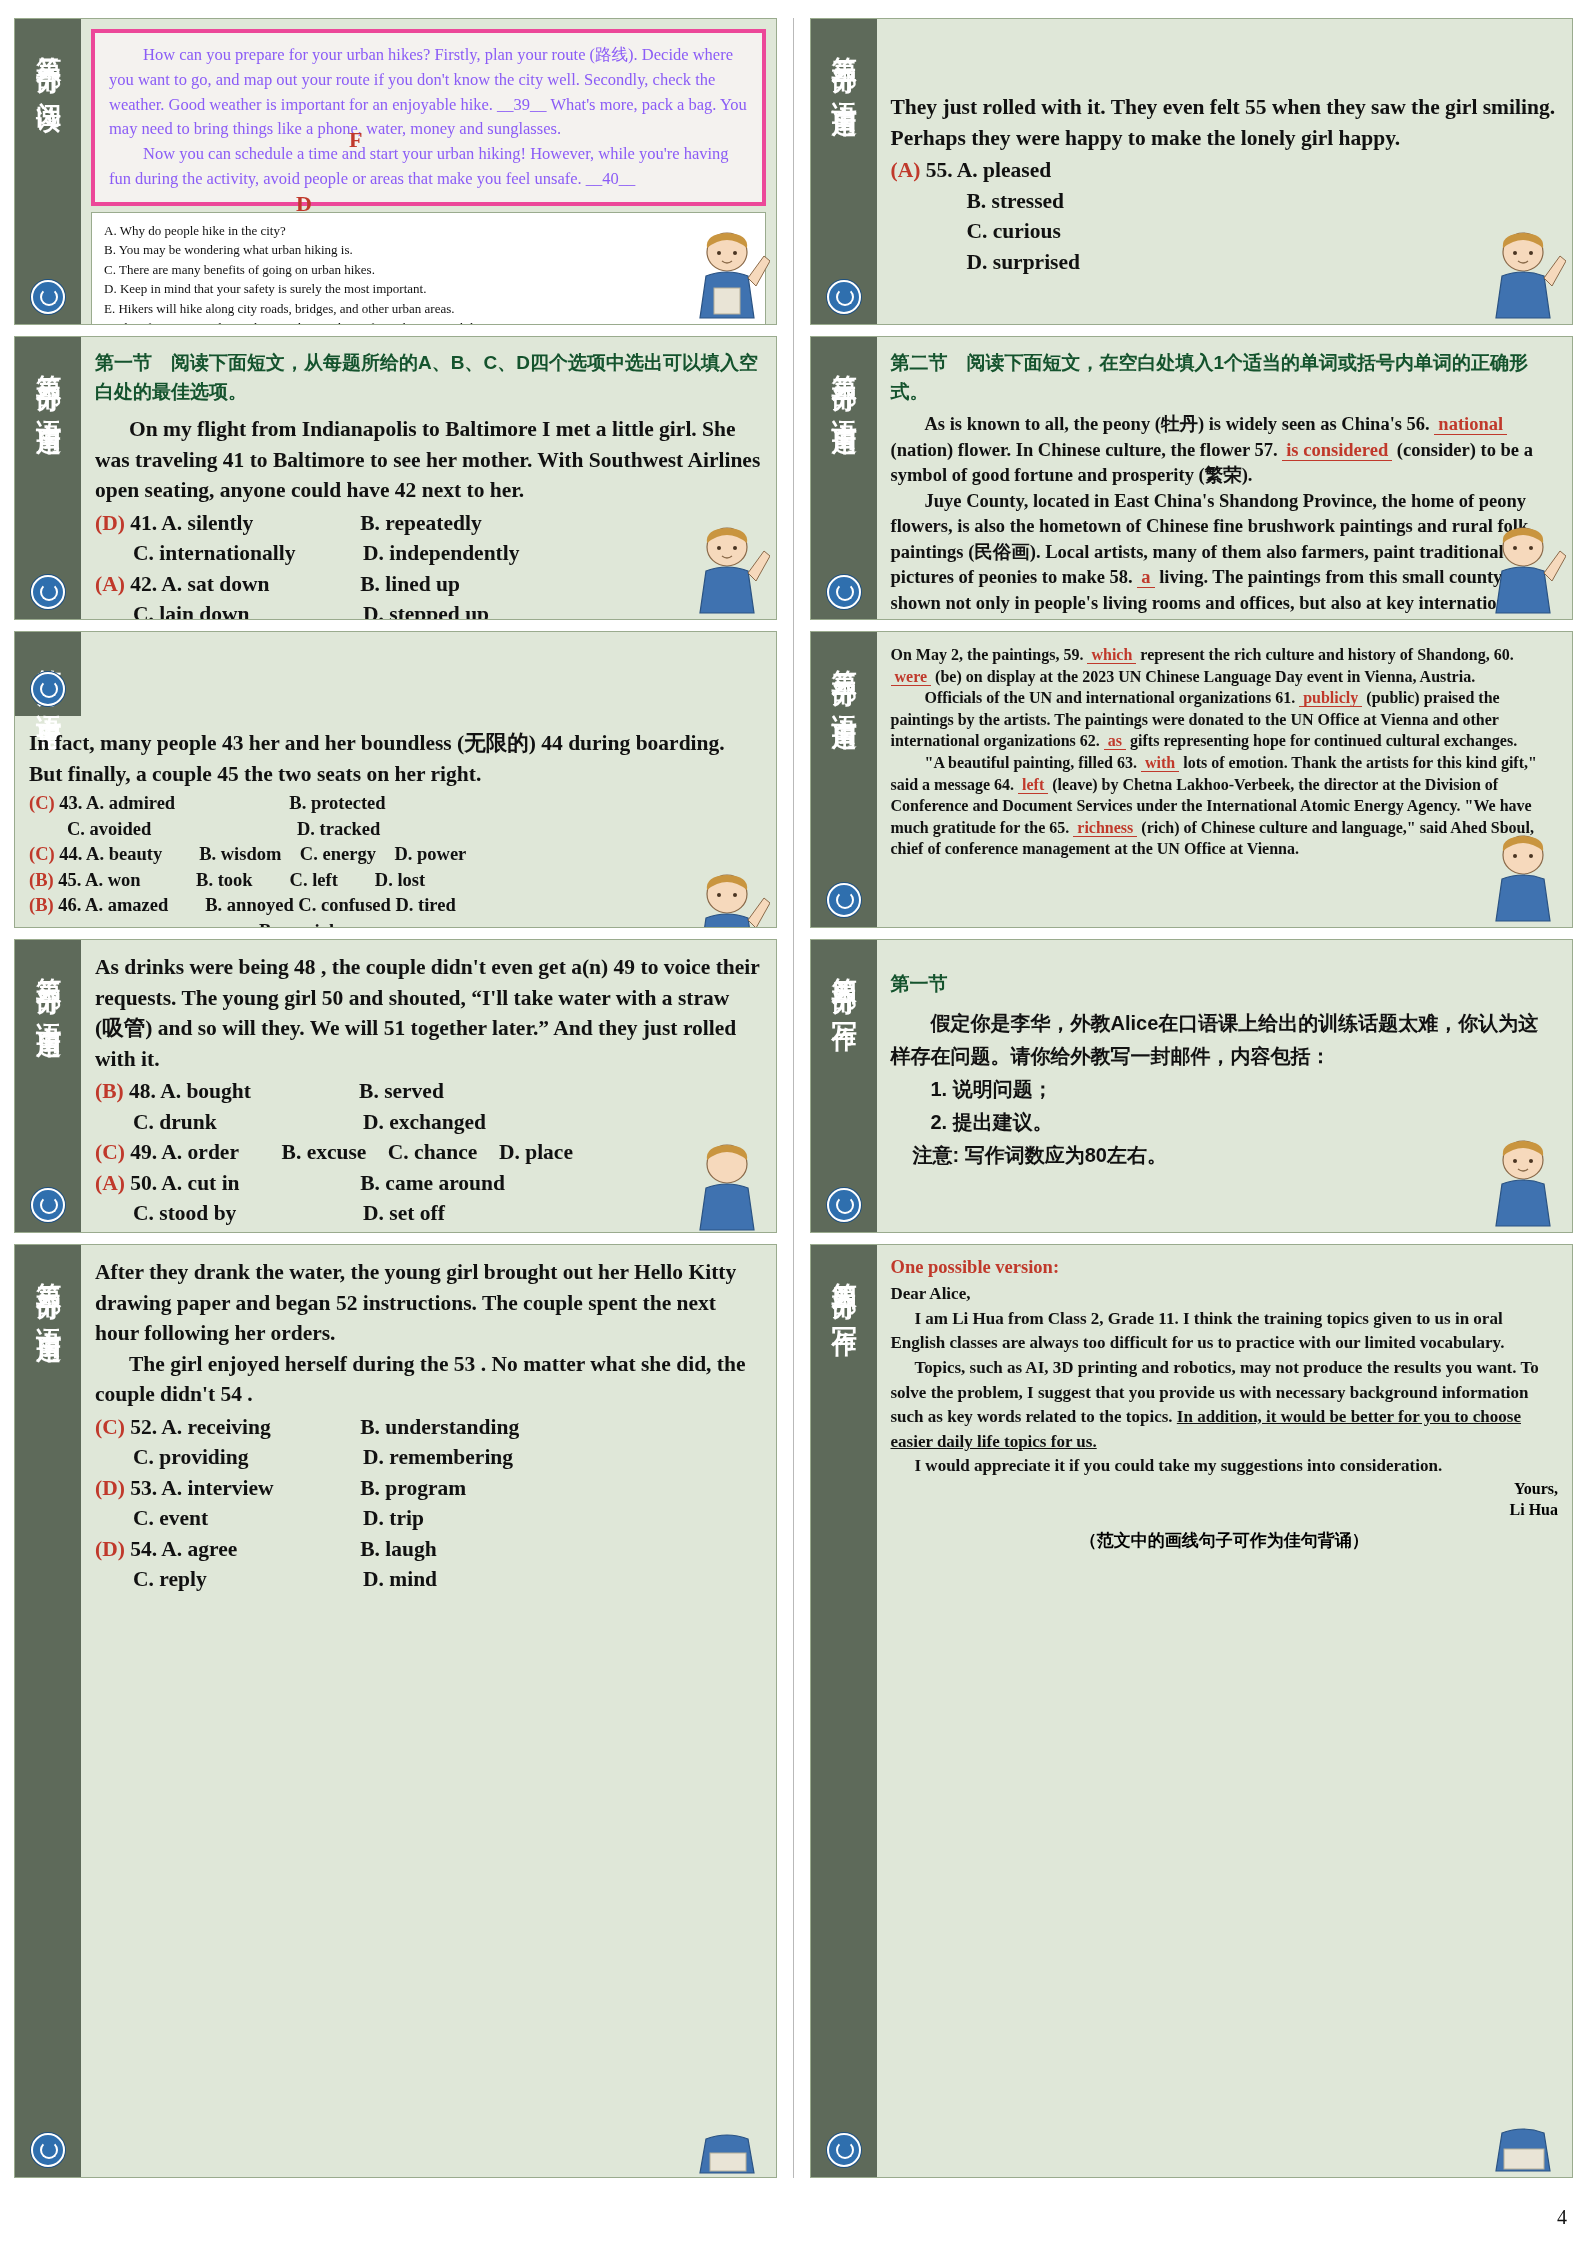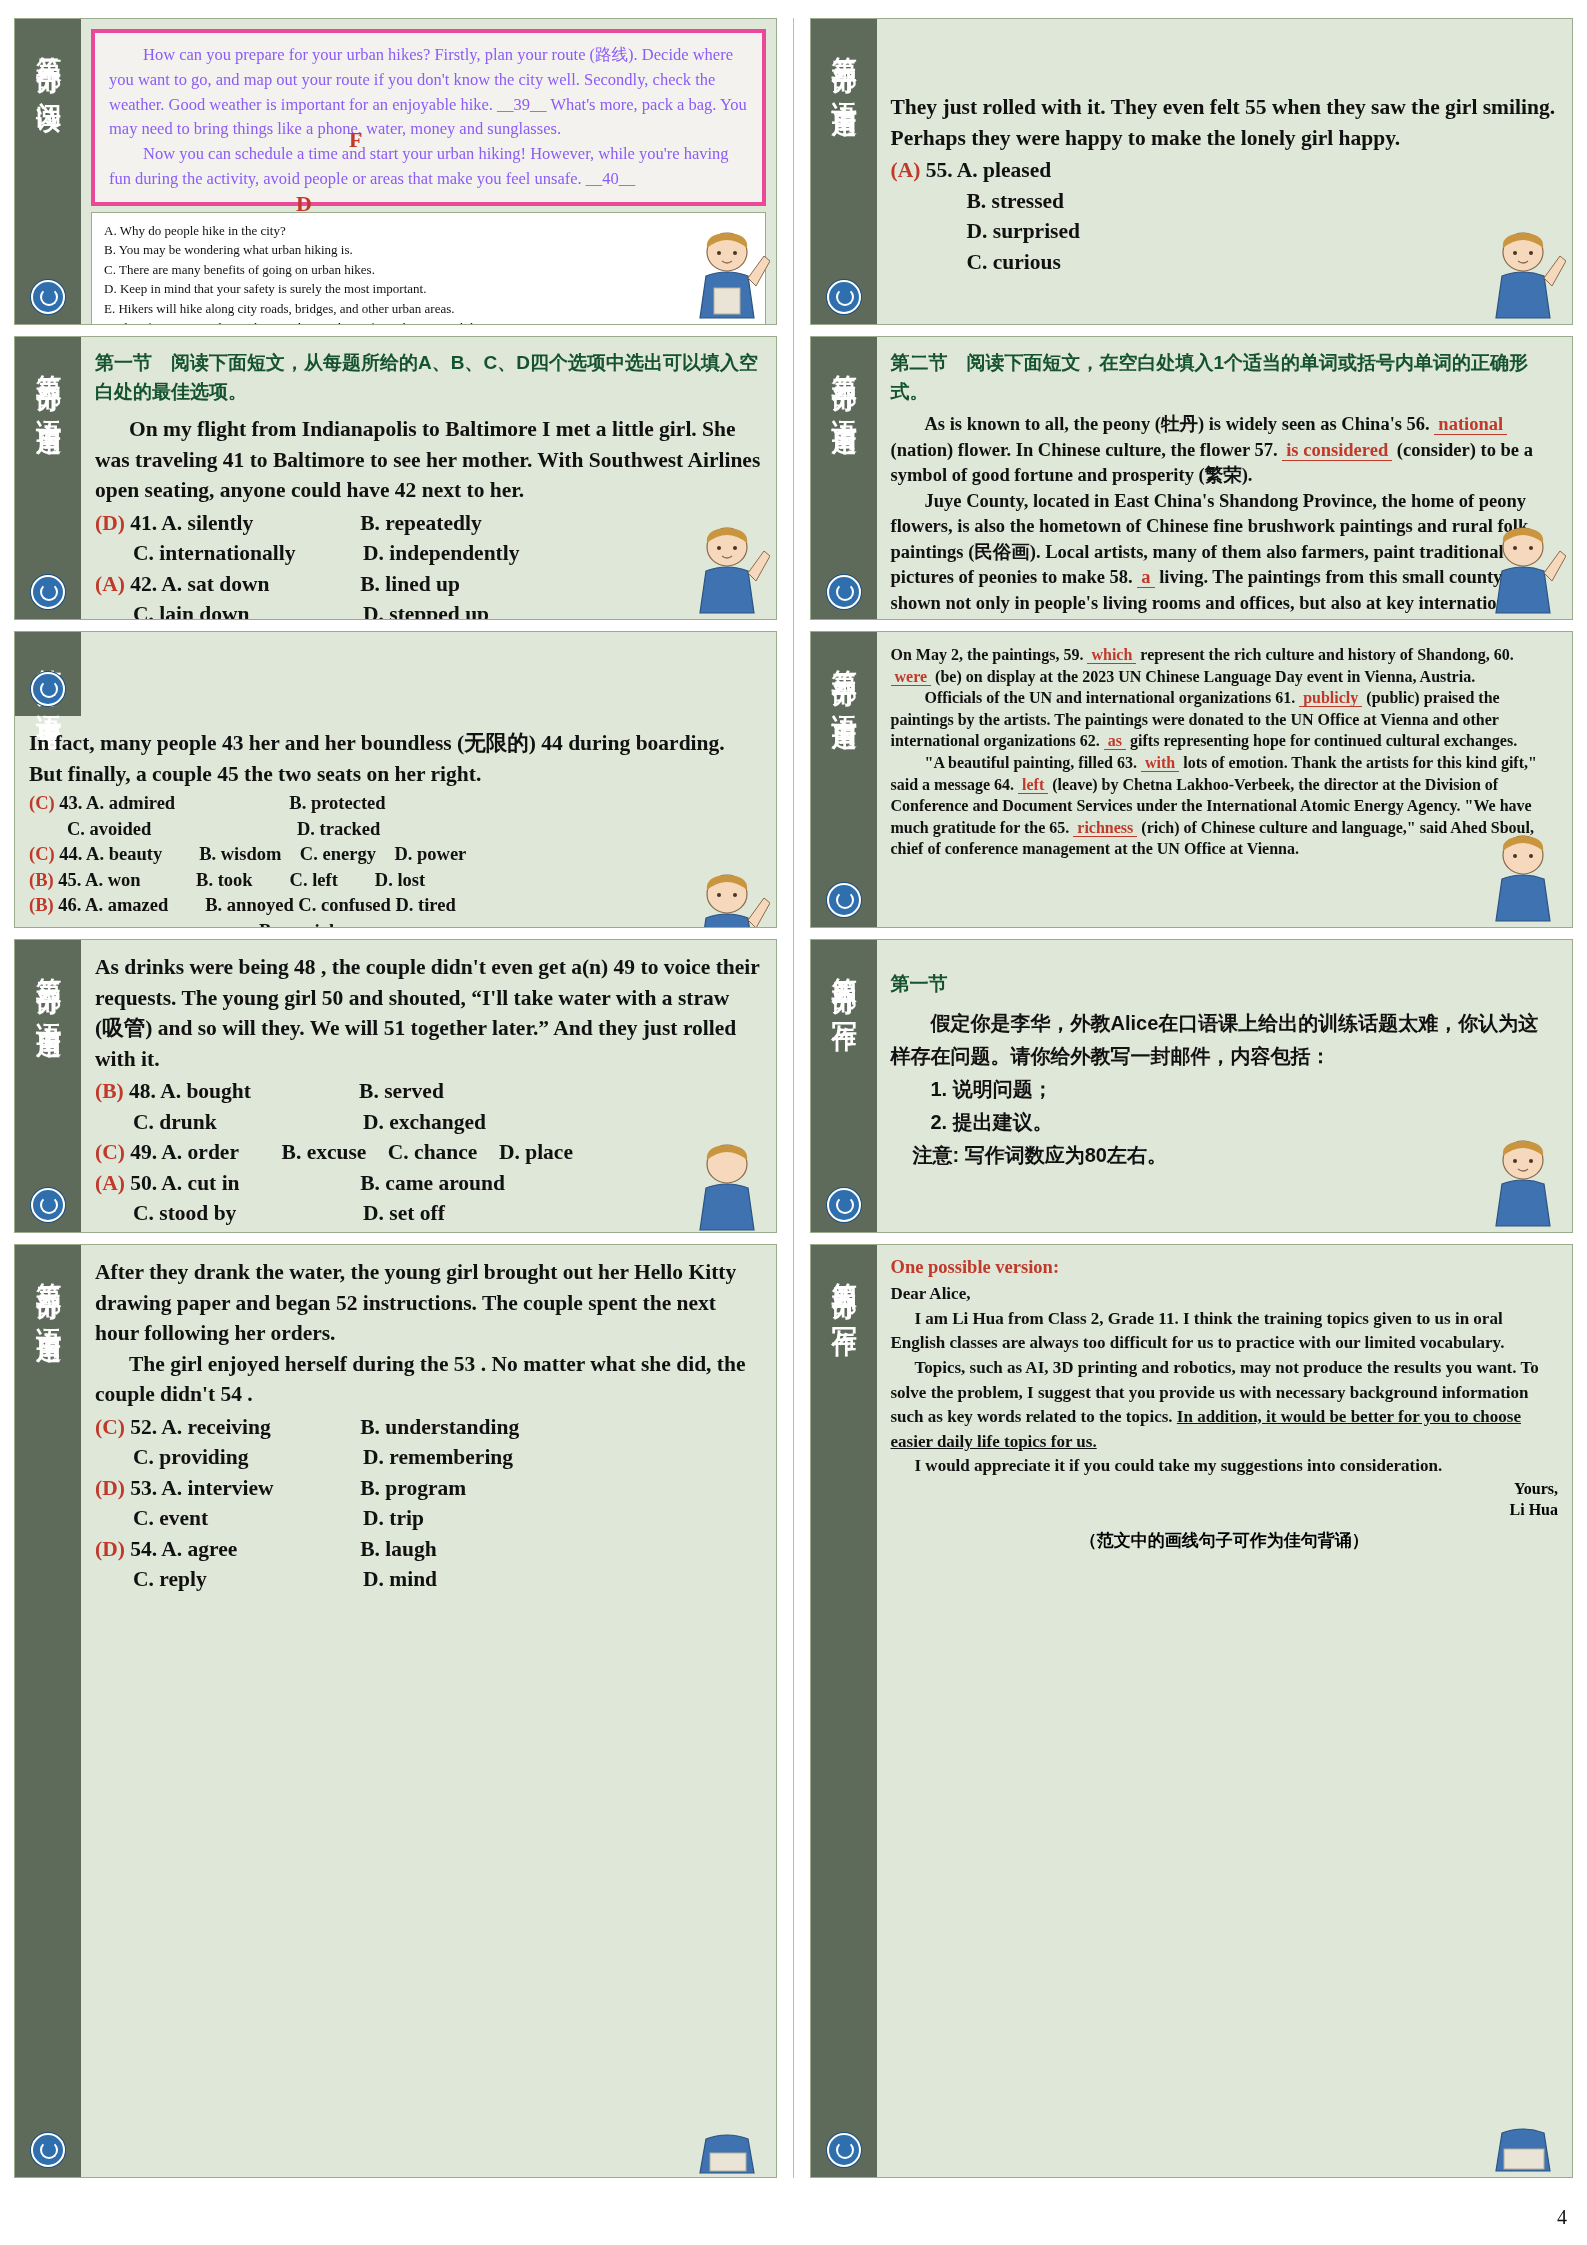--- a/index.html
+++ b/index.html
@@ -415,22 +415,22 @@
         <div class="sidebar">
           <div class="vtext">第三部分　语言运用</div>
           <div class="badge"></div>
         </div>
         <div class="body" style="padding-top:73px;">
           <div class="en">They just rolled with it. They even felt 55 when they saw the girl smiling. Perhaps they were happy to make the lonely girl happy.</div>
           <div class="en opts">
             <span class="ansletter">(<span>A</span>)</span>
             <span><span>55.</span> <span>A. pleased</span></span>
             <div style="padding-left:76px;">B. stressed</div>
+            <div style="padding-left:76px;">C. curious</div>
             <div style="padding-left:76px;">D. surprised</div>
-            <div style="padding-left:76px;">C. curious</div>
           </div>
           <svg class="mascot" viewBox="0 0 86 96">
             <ellipse cx="43" cy="26" rx="20" ry="19" fill="#f6d9bc" stroke="#8a6a4a" stroke-width="1.2"></ellipse>
             <path d="M23 22 q20 -16 40 0 q2 -14 -20 -15 q-22 1 -20 15z" fill="#c9953f"></path>
             <circle cx="35" cy="27" r="2" fill="#4a3522"></circle>
               <circle cx="51" cy="27" r="2" fill="#4a3522"></circle>
             <path d="M38 35 q5 4 10 0" stroke="#8a6a4a" fill="none" stroke-width="1.3"></path>
             <path d="M22 50 q21 -8 42 0 l6 42 h-54z" fill="#3f72b0" stroke="#2b5383" stroke-width="1.2"></path>
             <path d="M64 52 l16 -22 l6 5 l-14 25z" fill="#f6d9bc" stroke="#8a6a4a" stroke-width="1"></path>
           </svg>

